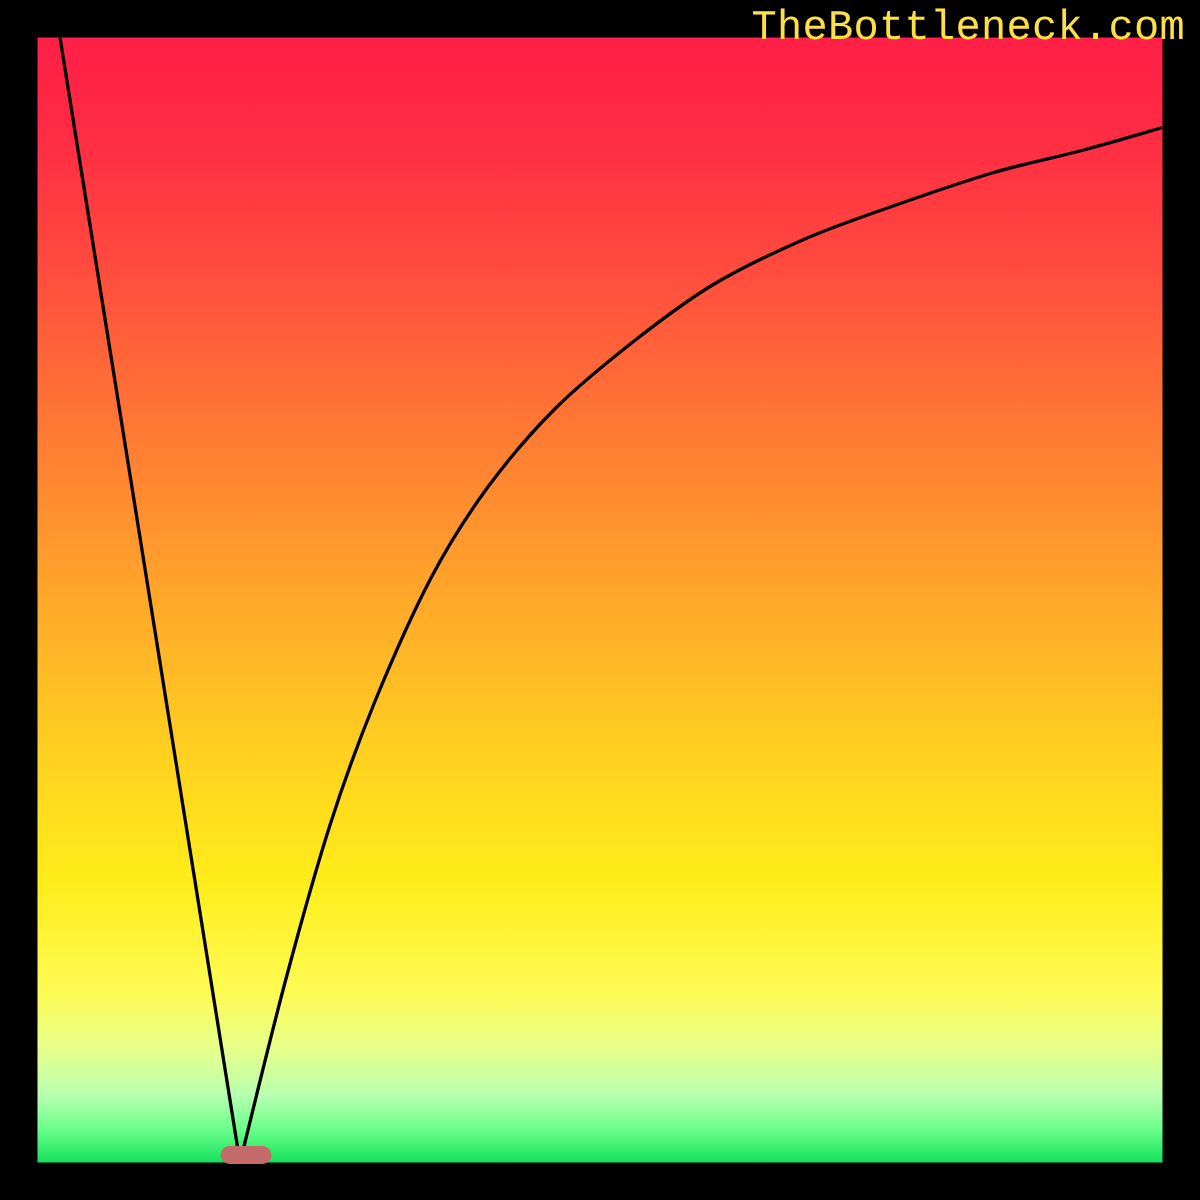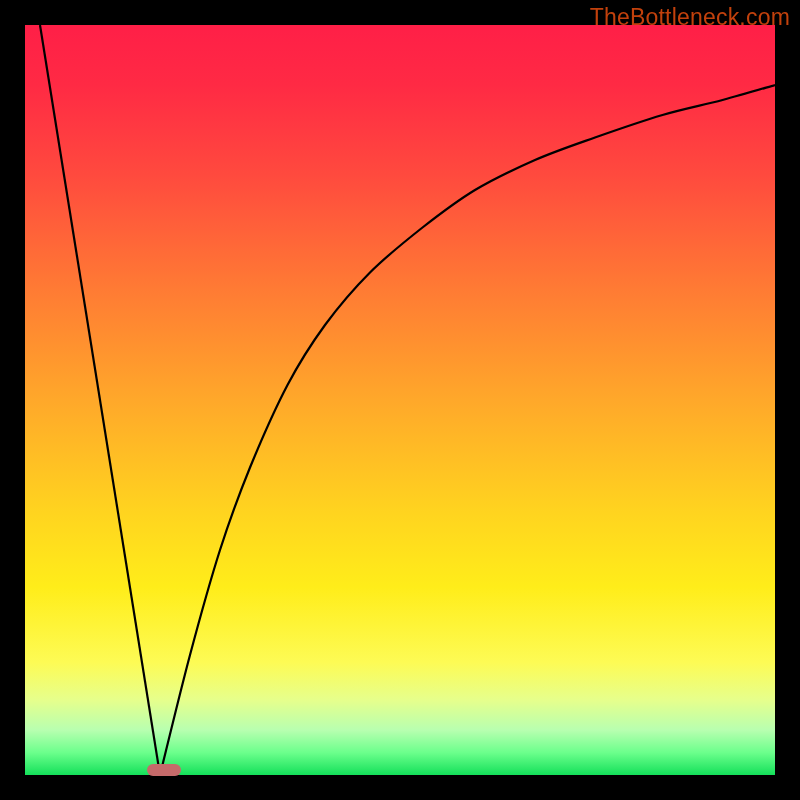--- a/index.html
+++ b/index.html
@@ -35,23 +35,23 @@
       #e6ff8c 90%,
       #b8ffb0 94%,
       #6cff8c 97%,
       #14e05a 100%
     );
   }
   .watermark {
     position: absolute;
     top: 4px;
     right: 10px;
-    color: #c2410c;
-    font-size: 23px;
-    font-family: Liberation Sans, sans-serif;
+    color: #fde047;
+    font-size: 28px;
+    font-family: Liberation Mono, monospace;
     letter-spacing: 0.2px;
   }
   svg.curve {
     position: absolute;
     left: 0;
     top: 0;
     width: 100%;
     height: 100%;
   }
   .marker {

